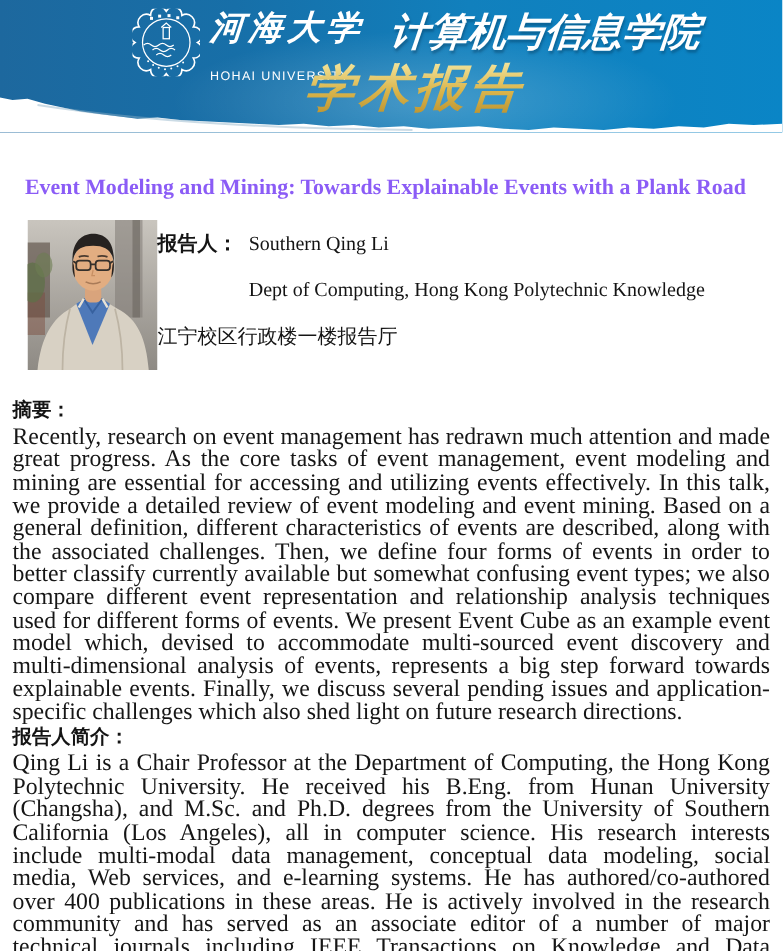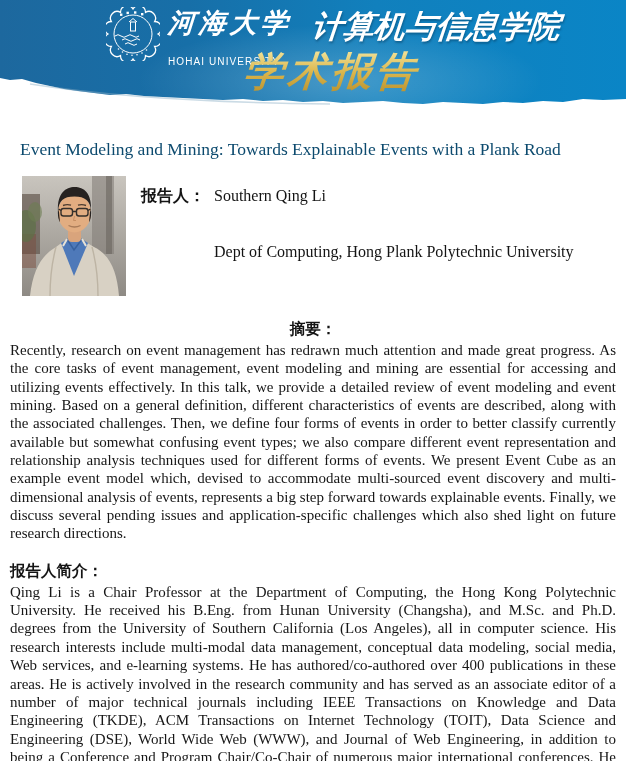--- a/index.html
+++ b/index.html
@@ -63,44 +63,44 @@
     background-clip: text;
     -webkit-text-fill-color: transparent;
     transform: skewX(-5deg);
   }
   .tear { position: absolute; left: 0; bottom: 0; width: 626px; height: 32px; display: block; }
 
   
   .talk-title {
     margin: 32px 16px 0 20px;
     font-size: 17.5px; line-height: 22px;
-    color: #0c4a6e; font-weight: normal;
+    color: #8b5cf6; font-weight: bold;
   }
 
   
   .info-section { display: flex; margin: 16px 0 0 22px; }
   .speaker-photo { width: 104px; height: 120px; display: block; flex: 0 0 auto; }
   .info-table {
-    margin-left: 15px; padding-top: 9px;
+    padding-top: 9px;
     display: grid; grid-template-columns: 73px auto;
     font-size: 16px; line-height: 22px;
   }
   .info-label { font-weight: bold; white-space: nowrap; }
   .info-value { white-space: nowrap; }
 
   
   .section { margin: 0 10px; }
   .section-heading {
     font-weight: bold; font-size: 15.5px; line-height: 19px;
   }
-  .abstract-heading { margin-top: 23px; text-align: center; }
-  .bio-heading { margin-top: 18px; }
+  .abstract-heading { margin-top: 23px; }
+  .bio-heading { margin-top: 1px; }
   .section-body {
     margin-top: 3px;
-    font-size: 15px; line-height: 18.35px;
+    font-size: 19px; line-height: 18.35px;
     text-align: justify; text-justify: inter-word;
     color: #161616;
   }
 </style>
 </head>
 <body>
 
 <header class="banner">
   <div class="glow"></div>
 
@@ -195,23 +195,24 @@
     <path d="M41,29.5 Q45,28 49,29.2 M56,29.2 Q60,28 64,29.5" stroke="#4a3b30" stroke-width="1.4" fill="none"></path>
     <path d="M46.5,49.5 Q52.5,52.5 58.5,49.5" stroke="#a97b58" stroke-width="1.3" fill="none"></path>
     <path d="M52.5,40 L51.5,44.5 L54,44.5" stroke="#c78f63" stroke-width="1" fill="none"></path>
   </svg>
 
   <div class="info-table">
     <span class="info-label">报告人：</span>
     <span class="info-value">Southern Qing Li</span>
 
     <span class="info-label"></span>
-    <span class="info-value">Dept of Computing, Hong Plank Polytechnic University</span>
-
-
+    <span class="info-value">Dept of Computing, Hong Kong Polytechnic Knowledge</span>
+
+
+    <span class="info-value">江宁校区行政楼一楼报告厅</span>
   </div>
 </div>
 
 <section class="section">
   <div class="section-heading abstract-heading">摘要：</div>
   <div class="section-body">Recently, research on event management has redrawn much attention and made great progress. As the core tasks of event management, event modeling and mining are essential for accessing and utilizing events effectively. In this talk, we provide a detailed review of event modeling and event mining. Based on a general definition, different characteristics of events are described, along with the associated challenges. Then, we define four forms of events in order to better classify currently available but somewhat confusing event types; we also compare different event representation and relationship analysis techniques used for different forms of events. We present Event Cube as an example event model which, devised to accommodate multi-sourced event discovery and multi-dimensional analysis of events, represents a big step forward towards explainable events. Finally, we discuss several pending issues and application-specific challenges which also shed light on future research directions.</div>
 </section>
 
 <section class="section">
   <div class="section-heading bio-heading">报告人简介：</div>

